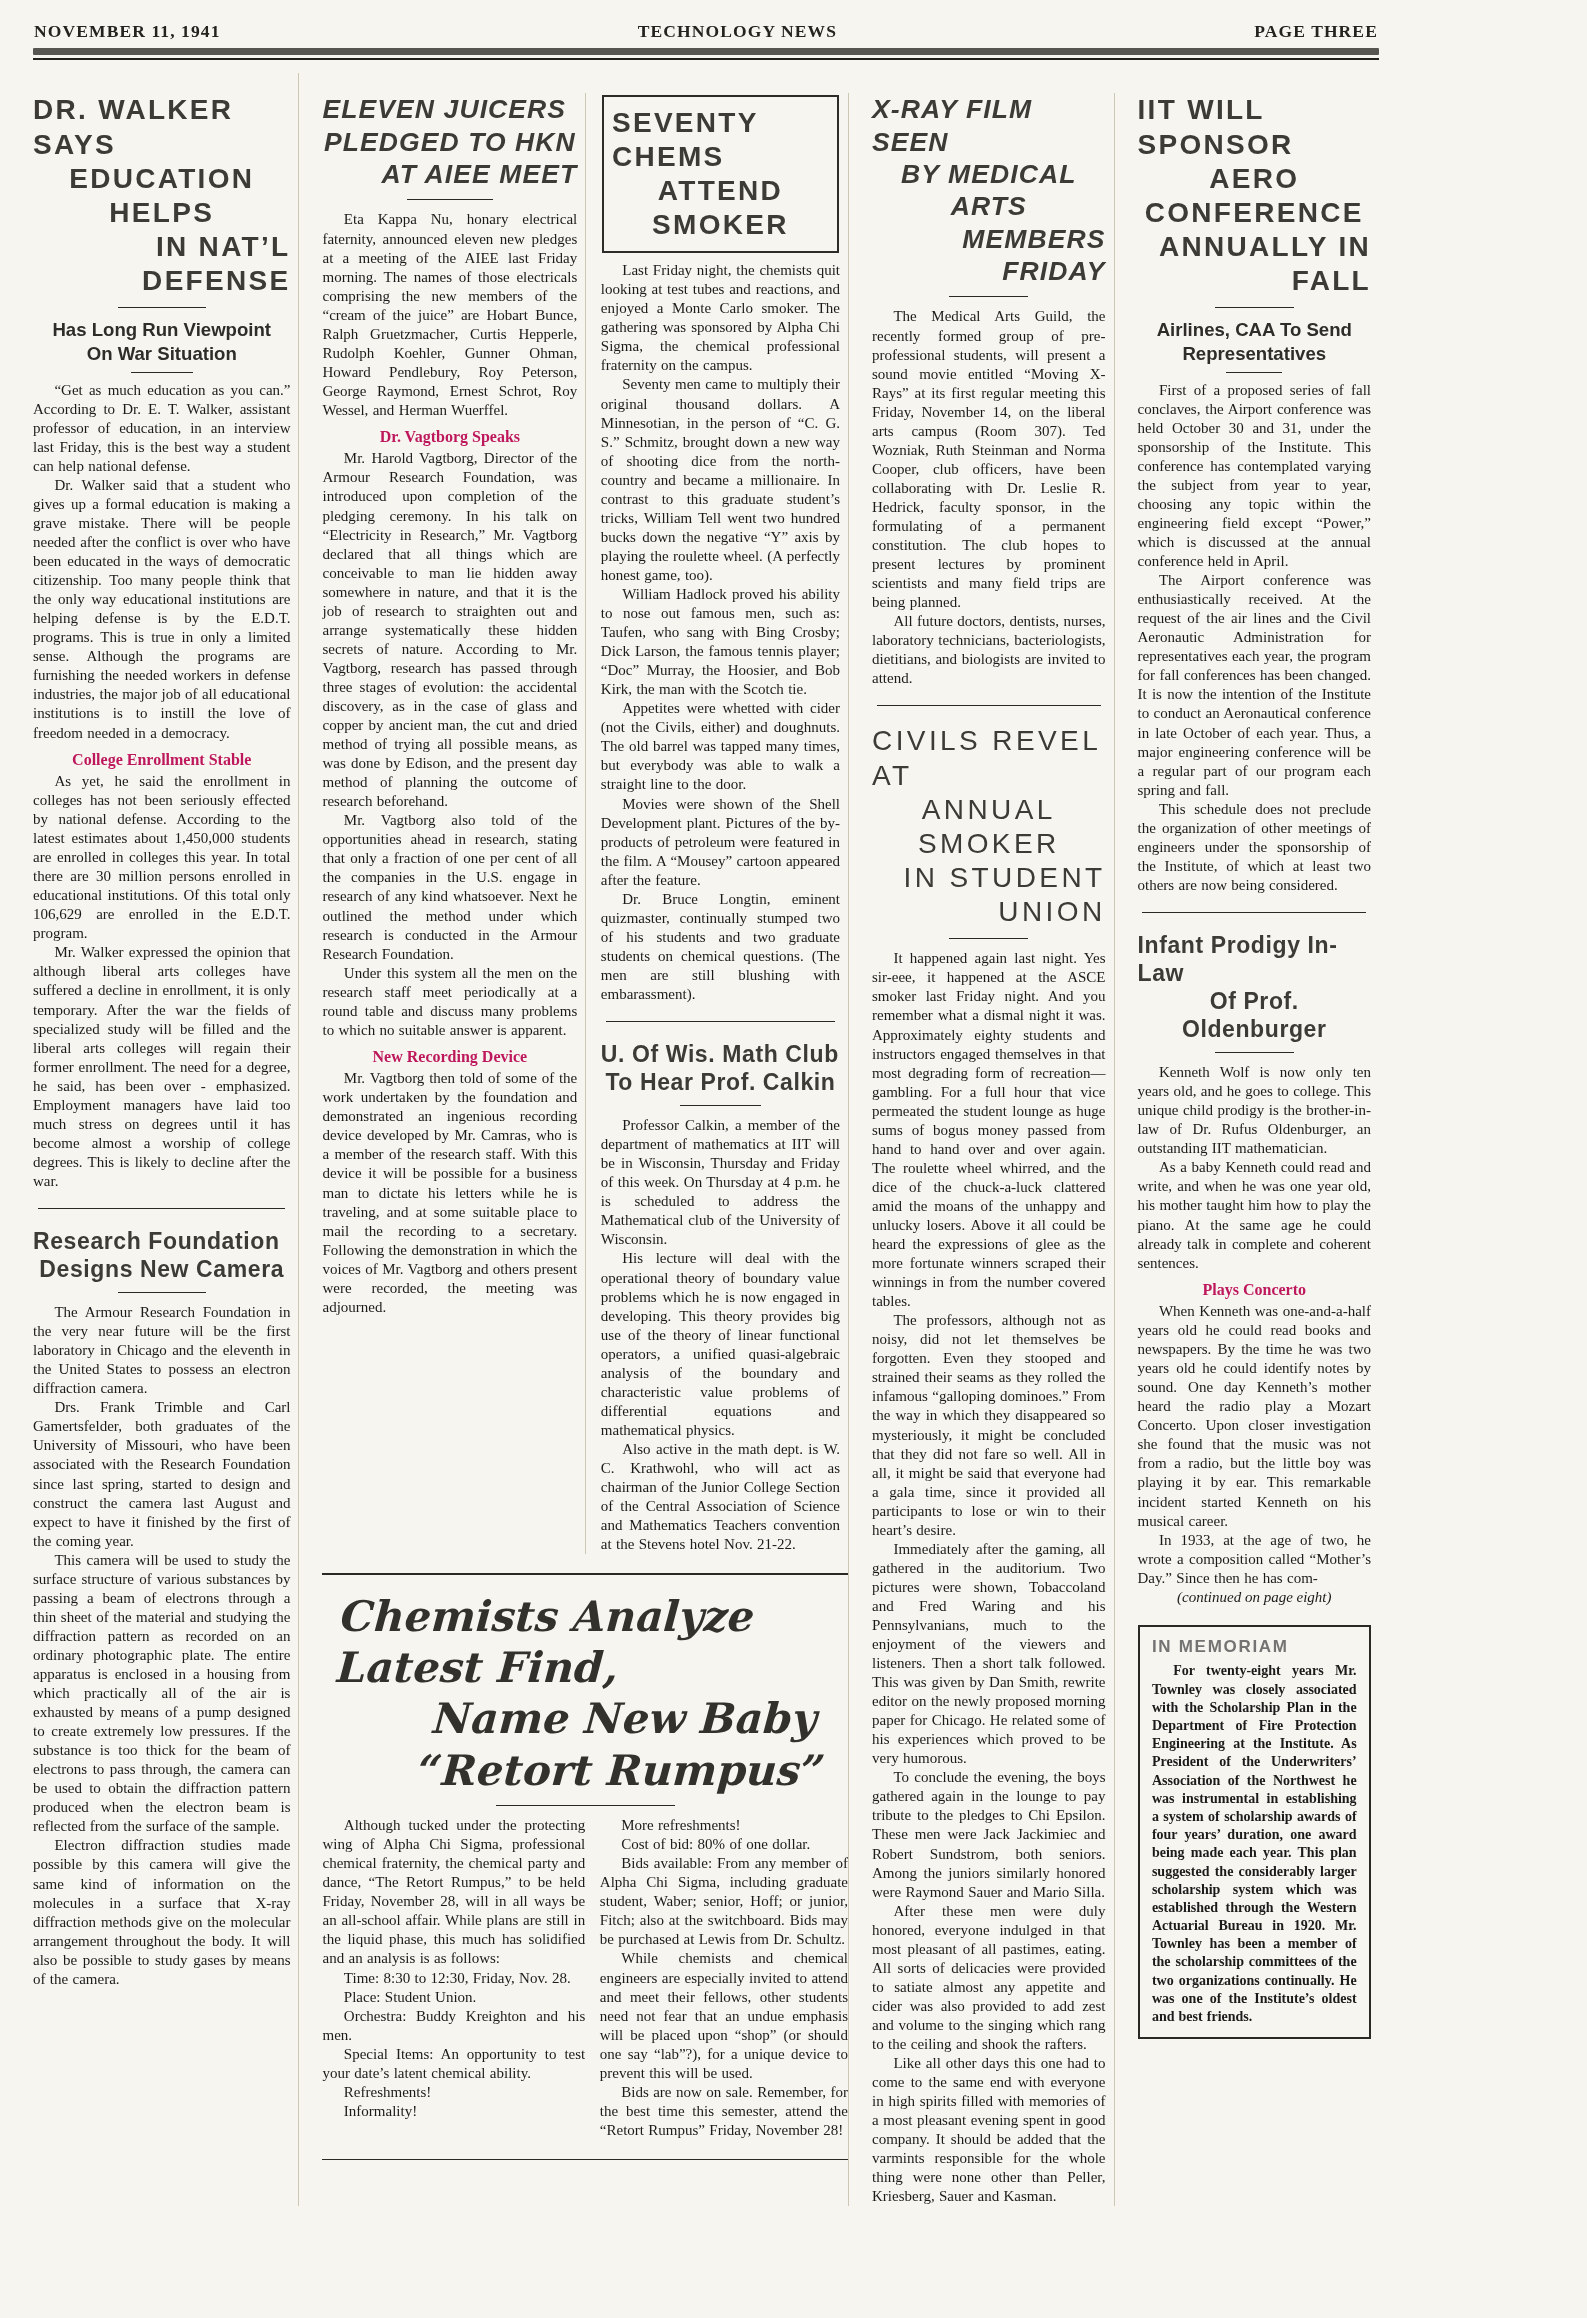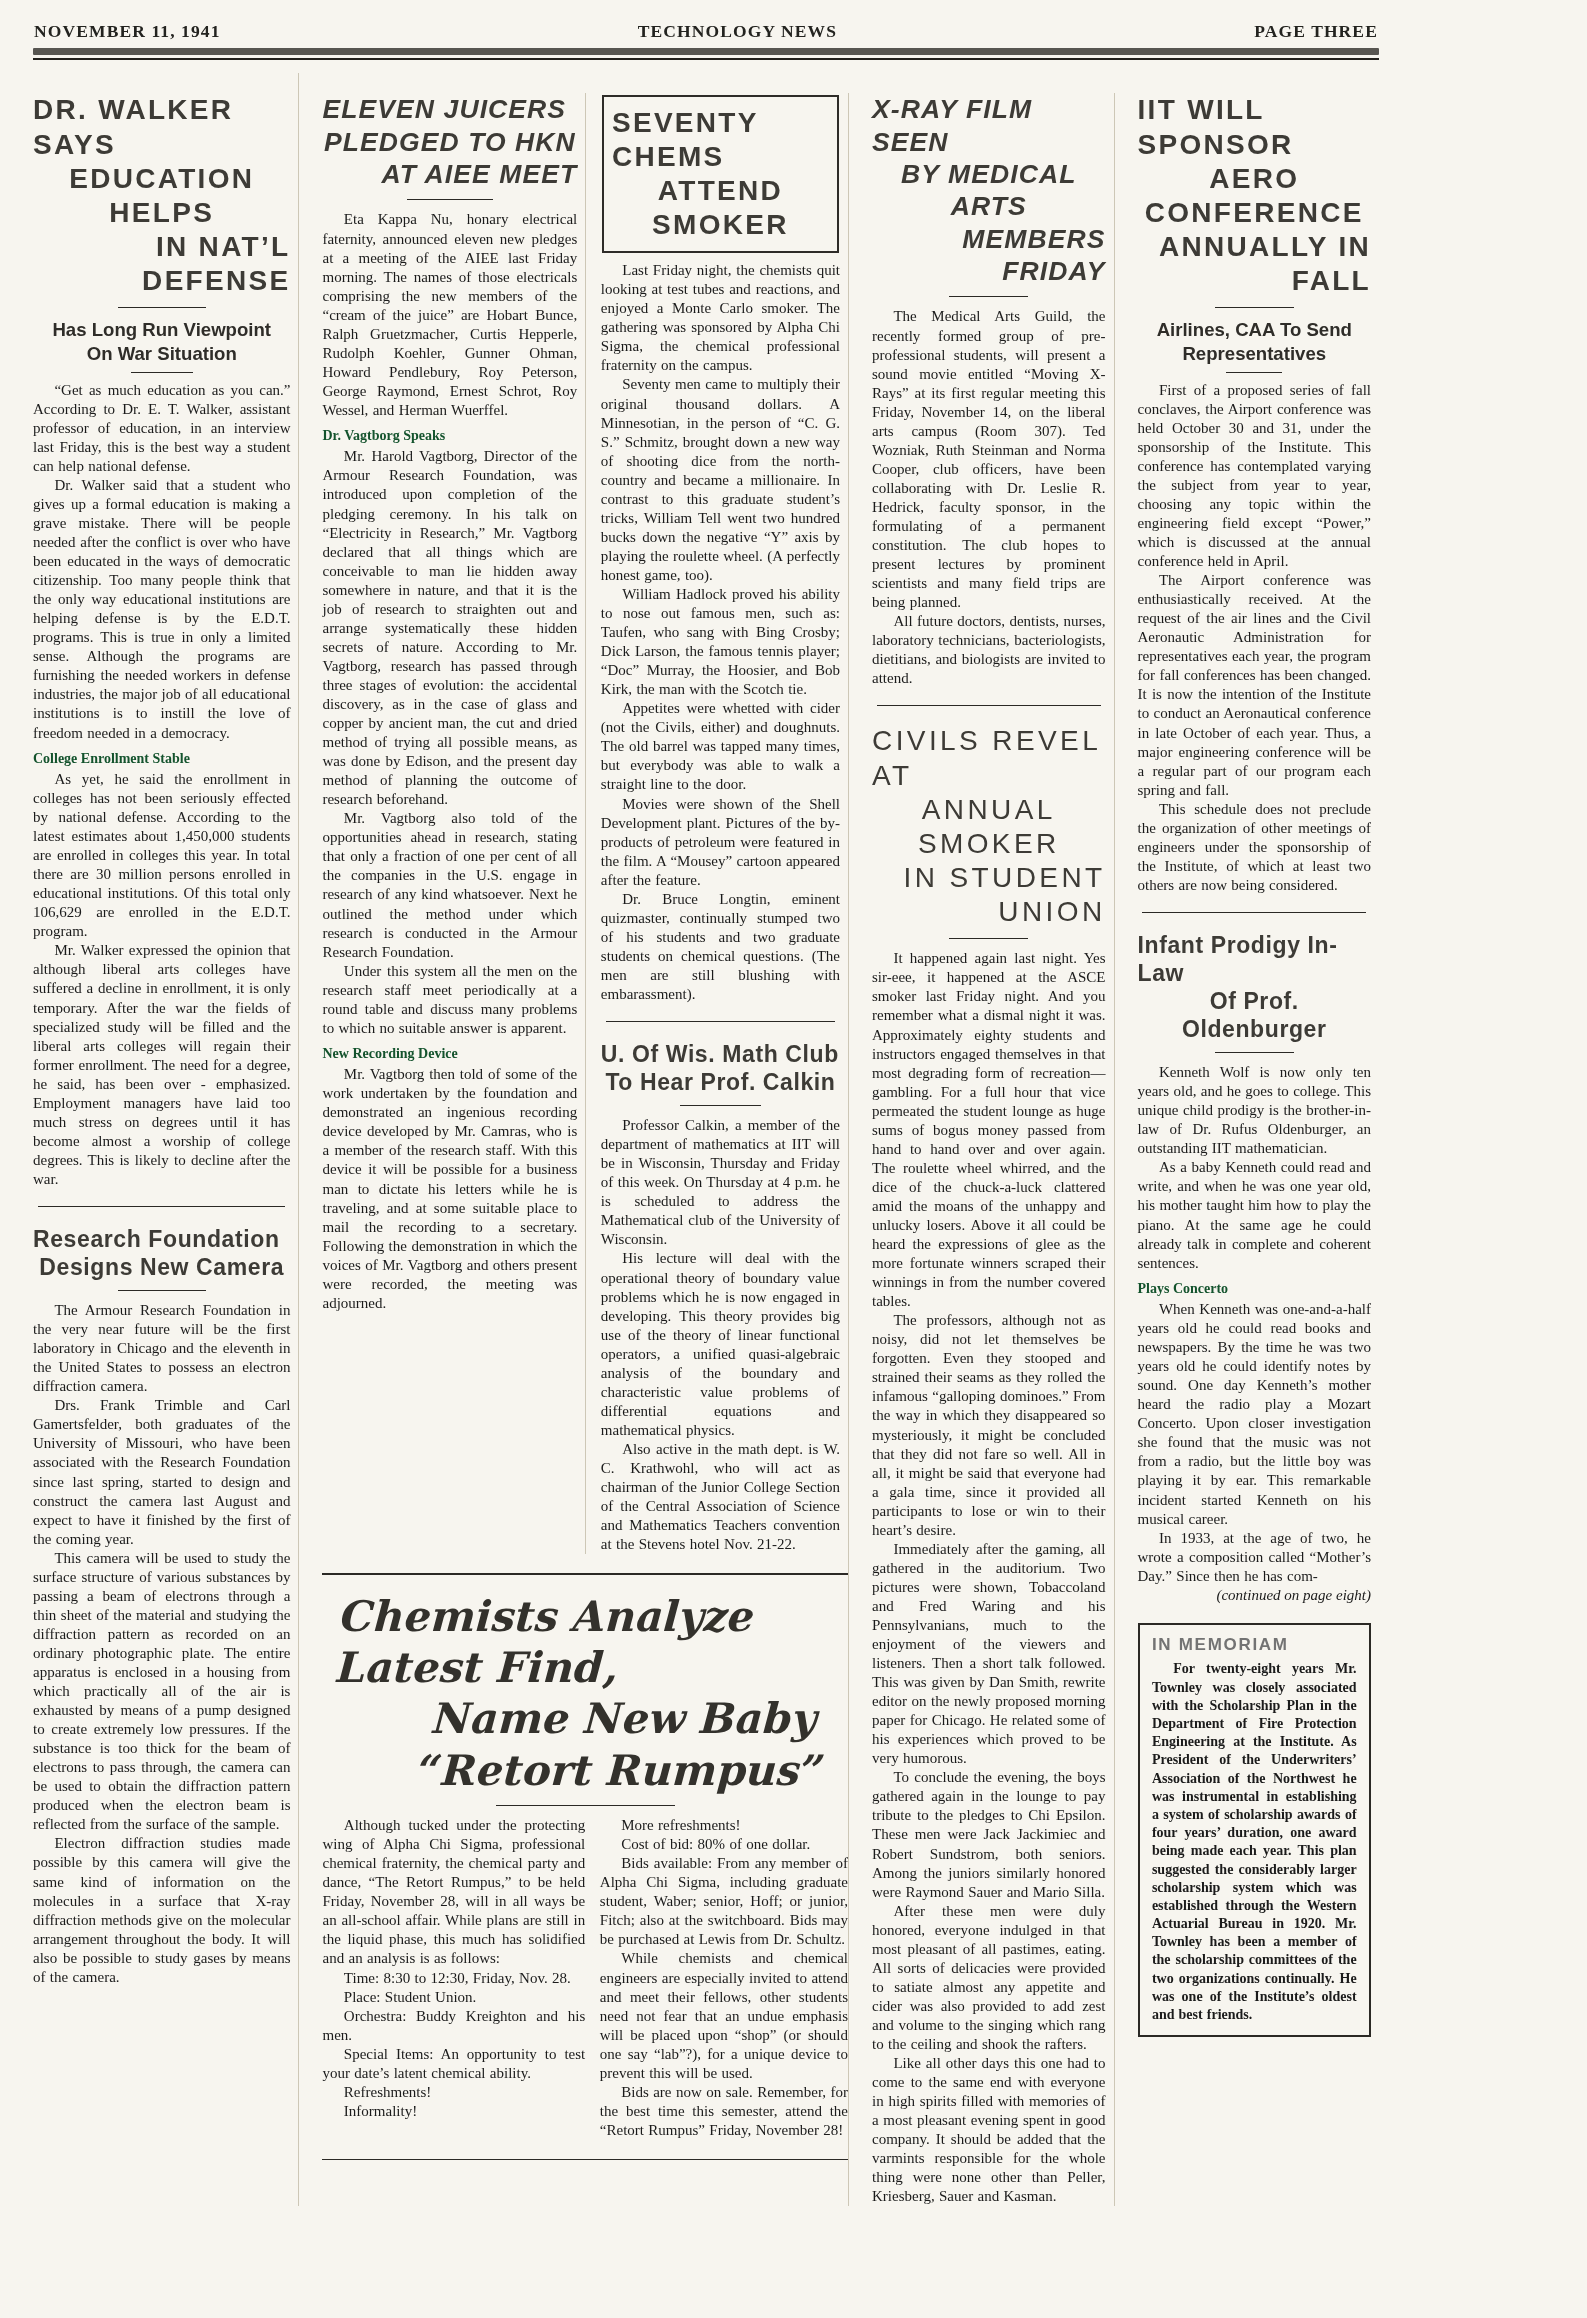--- a/index.html
+++ b/index.html
@@ -42,36 +42,36 @@
   .hl-title  { font-size: 23px; letter-spacing: 0.6px; }
   .hl-box { border: 2.3px solid #2e2c28; padding: 9px 8px; margin: 1.1px 1.1px 8px; background: #f7f5ef; }
   .hl-box .hl { margin: 0; }
 
   .deck {
     margin: 3.4px 0 2.3px; text-align: center;
     font-family: "Liberation Sans", sans-serif; font-weight: 700;
     font-size: 18.6px; line-height: 1.25; color: #2f2d29;
   }
   .subhead {
-    margin: 8px 0 3.4px; text-align: left;
-    font-size: 14px; font-weight: 700; color: #14532d;
+    margin: 8px 0 3.4px; text-align: center;
+    font-size: 16px; font-weight: 700; color: #be185d;
   }
 
   
   .rule-short { border-top: 1.7px solid #2b2925; width: 34%; margin: 9px auto 10px; }
   .rule-short.small { width: 24%; margin: 6.8px auto 8px; }
   .rule-article { border-top: 1.7px solid #2b2925; width: 96%; margin: 17px auto 18px; }
 
   
   .para {
     margin: 0; font-size: 15px; line-height: 1.27;
     text-align: justify; text-indent: 21.4px;
     word-spacing: 0.6px;
   }
-  .continued { margin: 1.1px 0 0; font-size: 15px; font-style: italic; text-align: right; text-indent: 0; }
+  .continued { margin: 1.1px 0 0; font-size: 15px; font-style: italic; text-align: center; text-indent: 0; }
 
   
   .memoriam-box {
     display: block; border: 2.8px double #2b2925; padding: 10px 12.4px 11.3px; margin-top: 19px;
     background: #f7f5ef;
   }
   .memoriam-title {
     margin: 0 0 5.6px; text-align: left; font-family: Liberation Sans, sans-serif;
     font-size: 17px; font-weight: 700; letter-spacing: 1.7px; color: #737373;
   }

